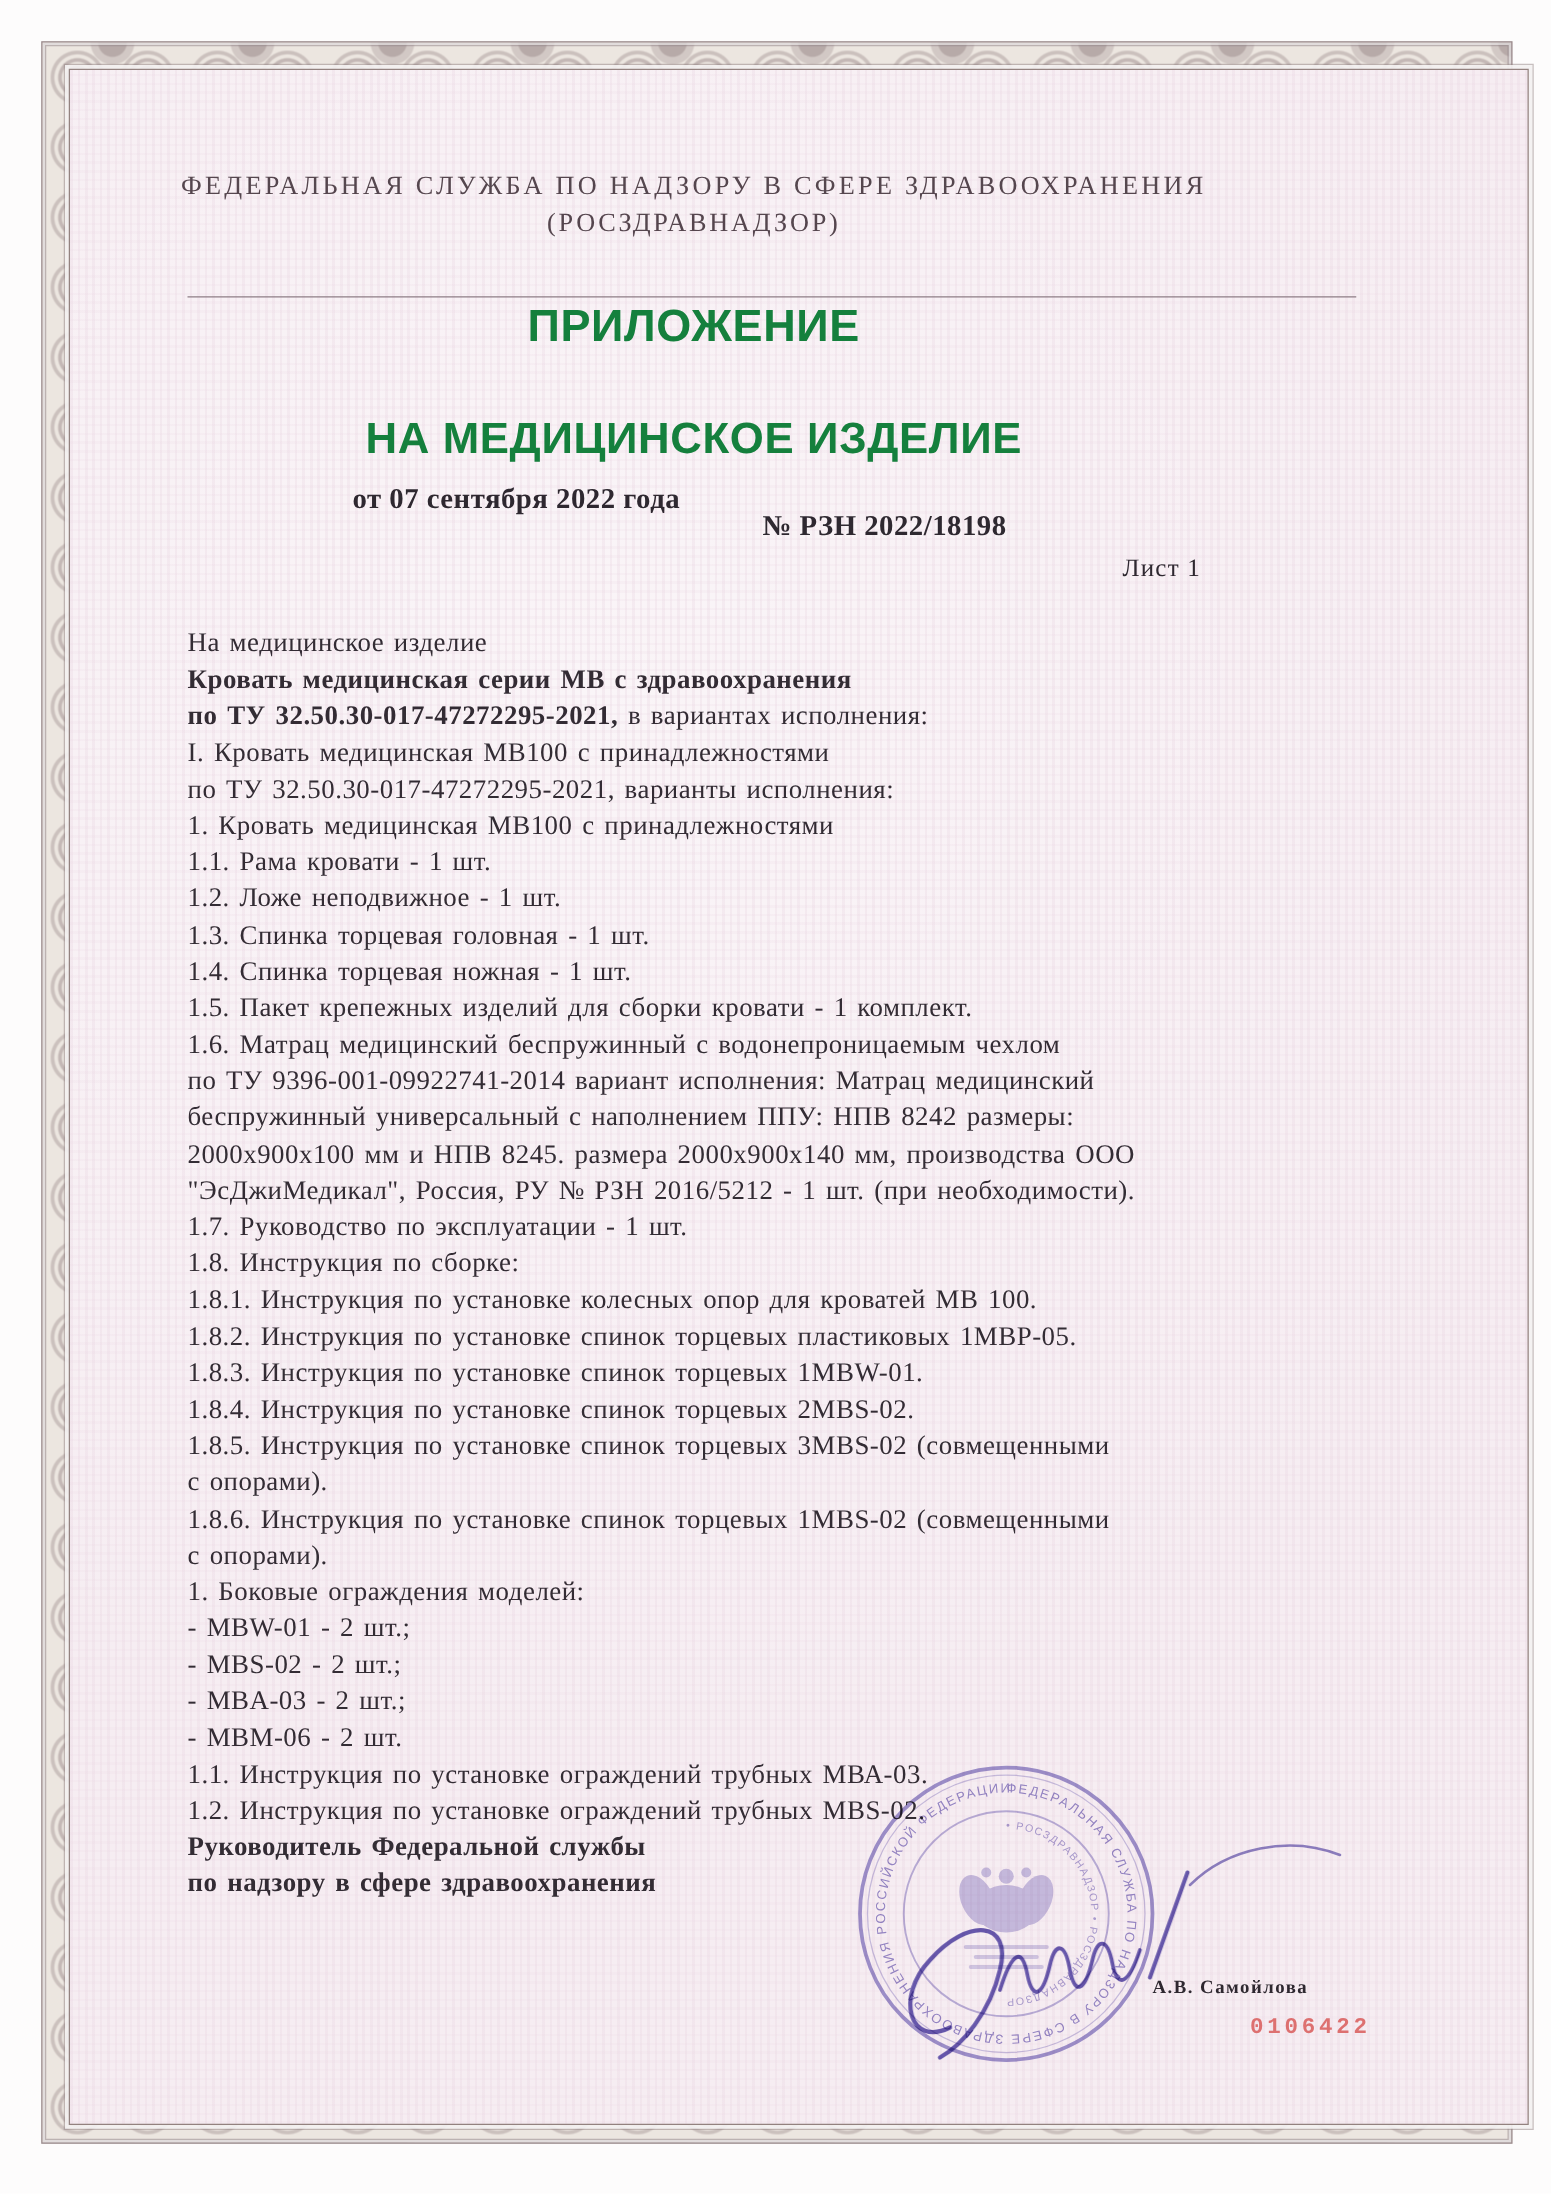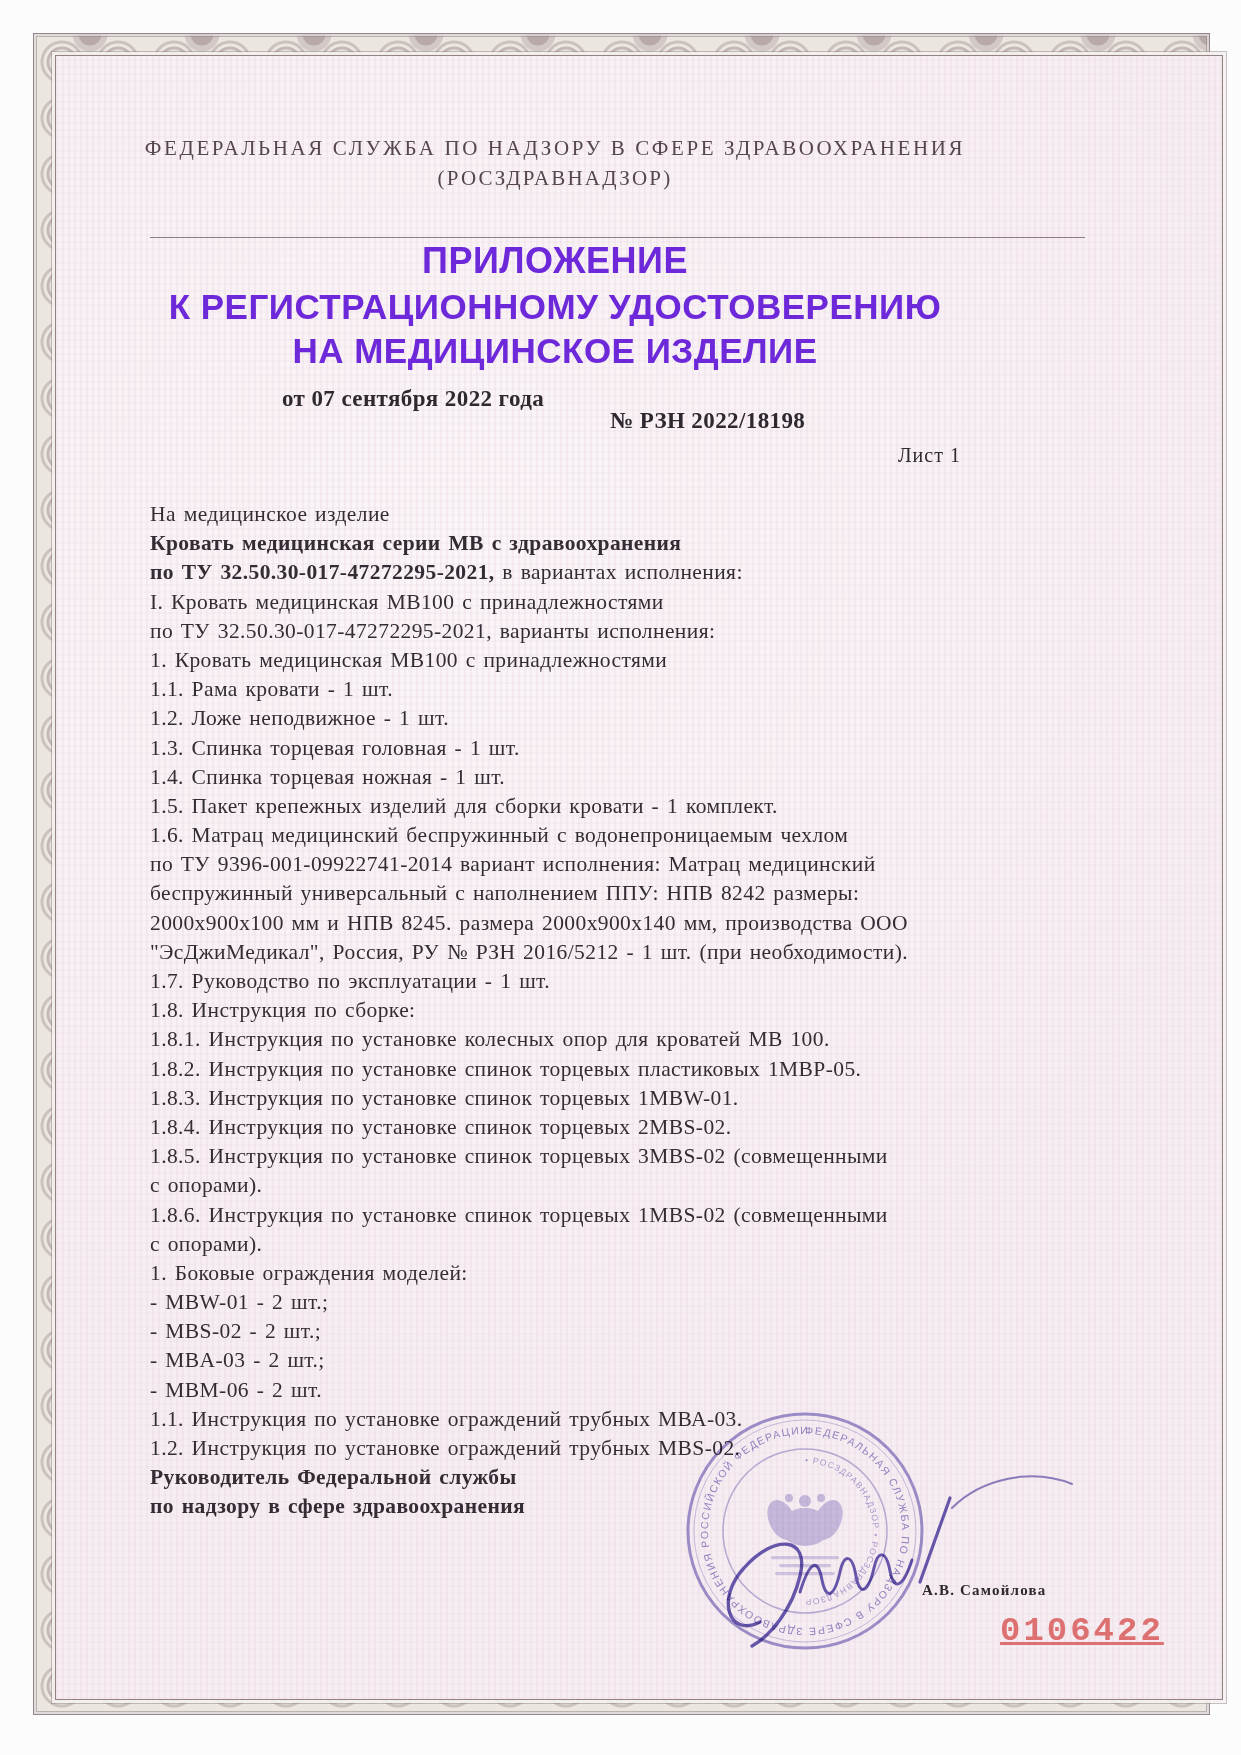--- a/index.html
+++ b/index.html
@@ -22,54 +22,53 @@
       repeating-linear-gradient(90deg, rgba(232,212,224,.30) 0 2px, rgba(0,0,0,0) 2px 6px),
       repeating-linear-gradient(0deg,  rgba(238,221,231,.25) 0 2px, rgba(0,0,0,0) 2px 7px),
       radial-gradient(circle at 35% 30%, rgba(255,255,255,.45), rgba(0,0,0,0) 65%);
     border:1px solid #93827f;
     box-shadow: 0 0 0 3px rgba(252,250,250,.85), 0 0 0 4px rgba(146,129,129,.5);}
   
   .col{position:absolute;left:100px;width:910px;text-align:center;color:#55464e;}
   #org1{top:136px;font-size:21px;letter-spacing:2.6px;}
   #org2{top:166px;font-size:21px;letter-spacing:2.2px;}
   #rule{position:absolute;left:150px;top:237px;width:935px;height:0;border-top:1.5px solid #8d7d85;}
-  .title{font-family:"Liberation Sans", sans-serif;font-weight:700;color:#6d28d9;letter-spacing:.5px;}
+  .title{font-family:"Liberation Sans", sans-serif;font-weight:700;color:#15803d;letter-spacing:.5px;}
   #ttl1{top:240px;font-size:36px;}
   #ttl2{top:287px;font-size:35px;}
   #ttl3{top:331px;font-size:35px;}
   #dateLine{position:absolute;left:282px;top:386px;font-size:23px;font-weight:700;color:#2e2830;letter-spacing:.4px;}
   #numLine{position:absolute;left:610px;top:408px;font-size:23px;font-weight:700;color:#2e2830;letter-spacing:.4px;}
   #sheet{position:absolute;left:898px;top:444px;font-size:20px;font-weight:400;color:#2e2830;letter-spacing:1px;}
   
   #bodyLines{position:absolute;left:150px;top:500px;width:940px;
     font-size:21.5px;line-height:29.2px;color:#332c34;letter-spacing:.4px;word-spacing:2px;}
   #bodyLines .ln{height:29.2px;white-space:nowrap;}
   #bodyLines .b{font-weight:700;}
   
   #officialName{position:absolute;left:922px;top:1582px;font-size:15px;font-weight:700;color:#2e2830;letter-spacing:1.2px;white-space:nowrap;}
   #formNumber{position:absolute;left:1000px;top:1612px;font-family:"Liberation Mono", monospace;
-    font-size:34px;font-weight:700;letter-spacing:3px;text-decoration:underline;}
+    font-size:18px;font-weight:700;letter-spacing:3px;}
   
   #stampSvg{position:absolute;left:683px;top:1406px;pointer-events:none;mix-blend-mode:multiply;}
   #inkSvg{position:absolute;left:700px;top:1440px;pointer-events:none;mix-blend-mode:multiply;}
 </style>
 </head>
 <body>
 
 <div id="page">
 
   <div id="frame"></div>
   <div id="doc"></div>
 
   <div id="org1" class="col">ФЕДЕРАЛЬНАЯ СЛУЖБА ПО НАДЗОРУ В СФЕРЕ ЗДРАВООХРАНЕНИЯ</div>
   <div id="org2" class="col">(РОСЗДРАВНАДЗОР)</div>
   <div id="rule"></div>
 
   <div id="ttl1" class="col title">ПРИЛОЖЕНИЕ</div>
-  <div id="ttl2" class="col title">К РЕГИСТРАЦИОННОМУ УДОСТОВЕРЕНИЮ</div>
   <div id="ttl3" class="col title">НА МЕДИЦИНСКОЕ ИЗДЕЛИЕ</div>
 
   <div id="dateLine">от 07 сентября 2022 года</div>
   <div id="numLine">№  РЗН 2022/18198</div>
   <div id="sheet">Лист 1</div>
 
   <div id="bodyLines">
       <div class="ln"><span>На медицинское изделие</span></div>
       <div class="ln"><span class="b">Кровать медицинская серии МВ с здравоохранения</span></div>
       <div class="ln"><span class="b">по ТУ 32.50.30-017-47272295-2021,</span><span> в вариантах исполнения:</span></div>

